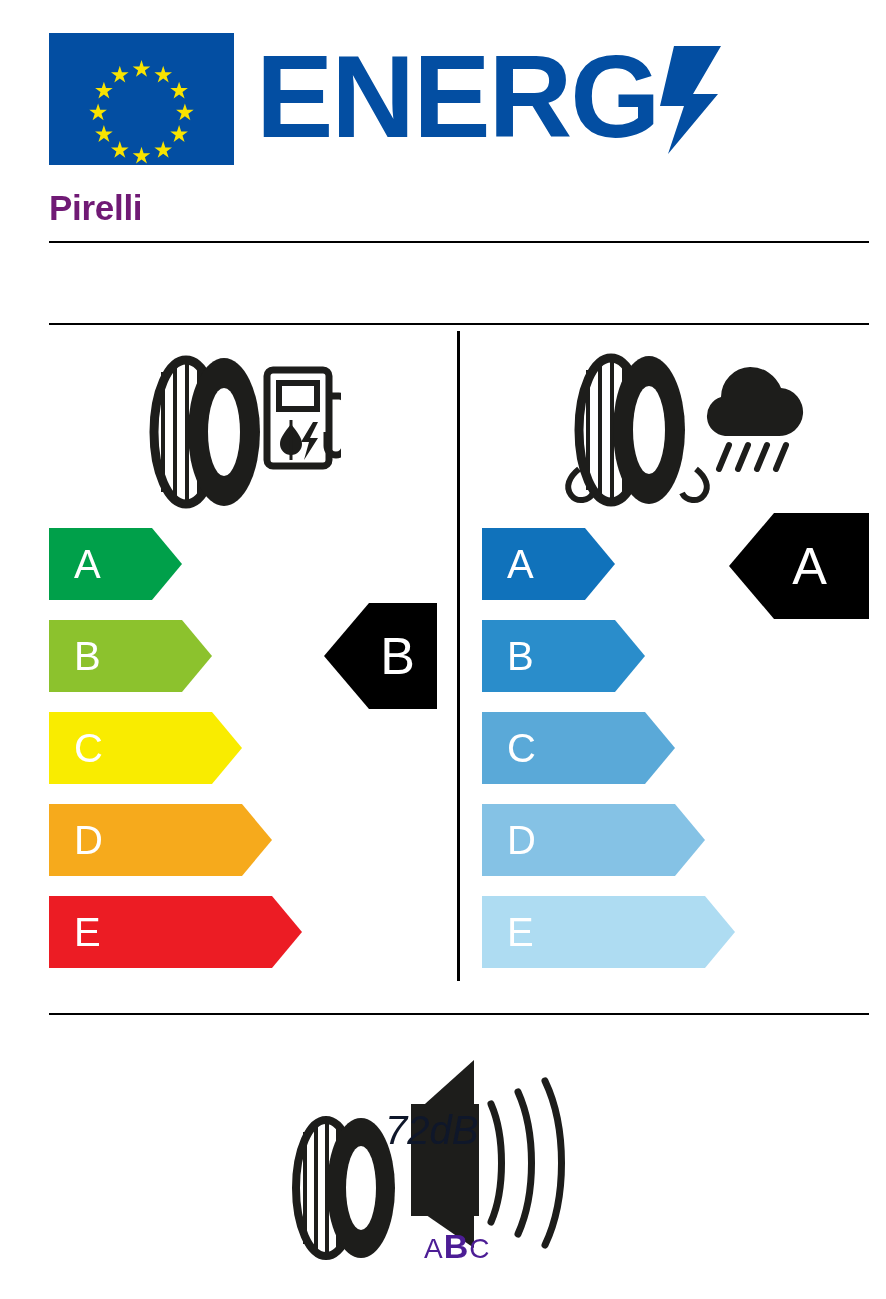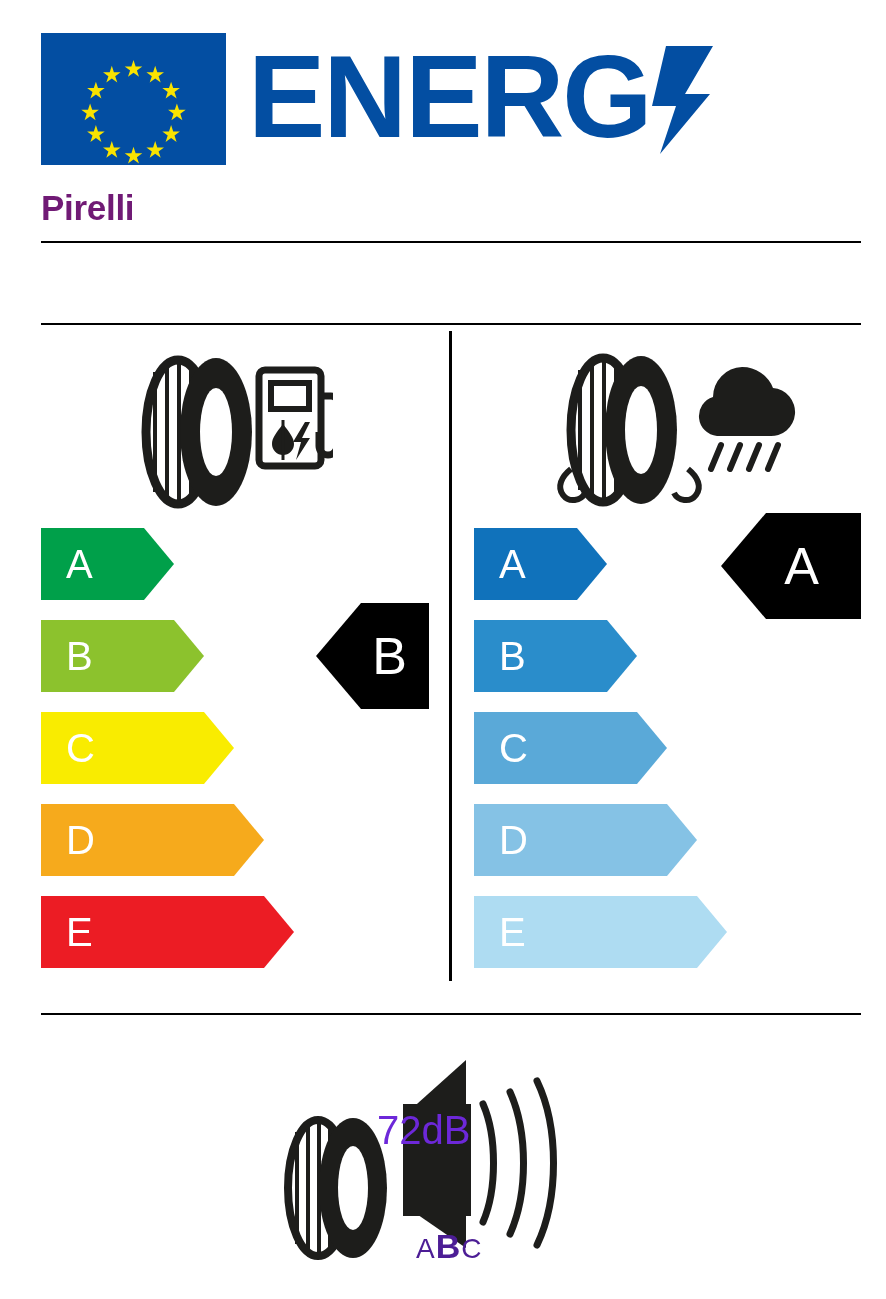--- a/index.html
+++ b/index.html
@@ -10,21 +10,21 @@
   body {
     width: 886px;
     height: 1299px;
     font-family: "Liberation Sans", sans-serif;
     position: relative;
     overflow: hidden;
   }
 
   .label-root {
     position: absolute;
-    left: 8px; top: 0;
+    left: 16px; top: 0;
     width: 714px;
     height: 1299px;
   }
 
   
   .eu-flag {
     position: absolute;
     left: 33px;
     top: 33px;
     width: 185px;
@@ -106,21 +106,22 @@
     left: 33px;
     top: 1030px;
     width: 820px;
     height: 250px;
   }
   .noise-db {
     position: absolute;
     left: 369px;
     top: 1108px;
     font-size: 40px;
-    color: #6d28d9;
+    color: #0f172a;
+    font-style: italic;
   }
   .noise-classes {
     position: absolute;
     left: 408px;
     top: 1227px;
     font-size: 28px;
     color: #4c1d95;
     letter-spacing: 1px;
   }
   .noise-classes b { font-size: 34px; font-weight: bold; }

